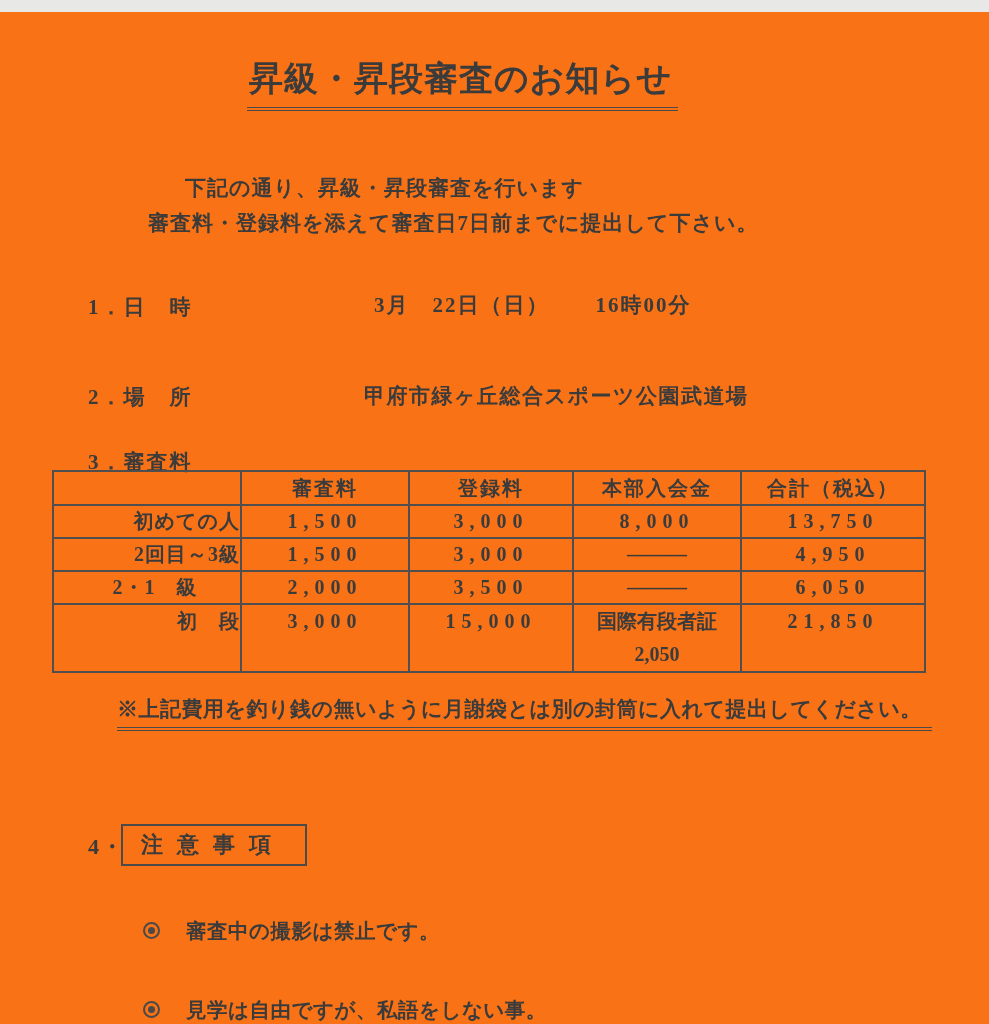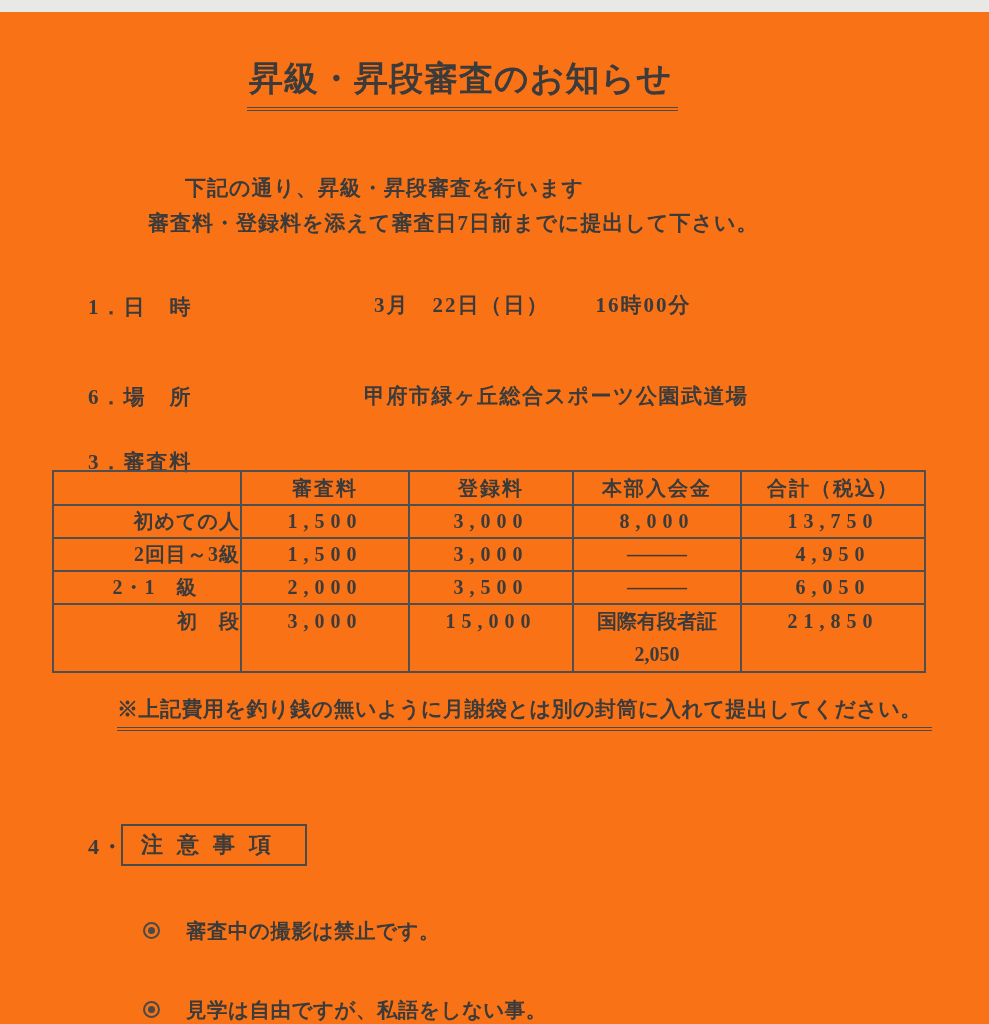--- a/index.html
+++ b/index.html
@@ -103,21 +103,21 @@
 <div class="page">
 
   <div class="abs doc-title">昇級・昇段審査のお知らせ</div>
 
   <div class="abs intro intro-1">下記の通り、昇級・昇段審査を行います</div>
   <div class="abs intro intro-2">審査料・登録料を添えて審査日7日前までに提出して下さい。</div>
 
   <div class="abs item-label i1-label">1．日　時</div>
   <div class="abs item-value i1-value">3月　22日（日）　　16時00分</div>
 
-  <div class="abs item-label i2-label">6．場　所</div>
+  <div class="abs item-label i2-label">2．場　所</div>
   <div class="abs item-value i2-value">甲府市緑ヶ丘総合スポーツ公園武道場</div>
 
   <div class="abs item-label i3-label">3．審査料</div>
 
   <table class="fees">
     <tbody>
       <tr>
         <th class="c0"></th>
         <th class="c1">審査料</th>
         <th class="c2">登録料</th>

